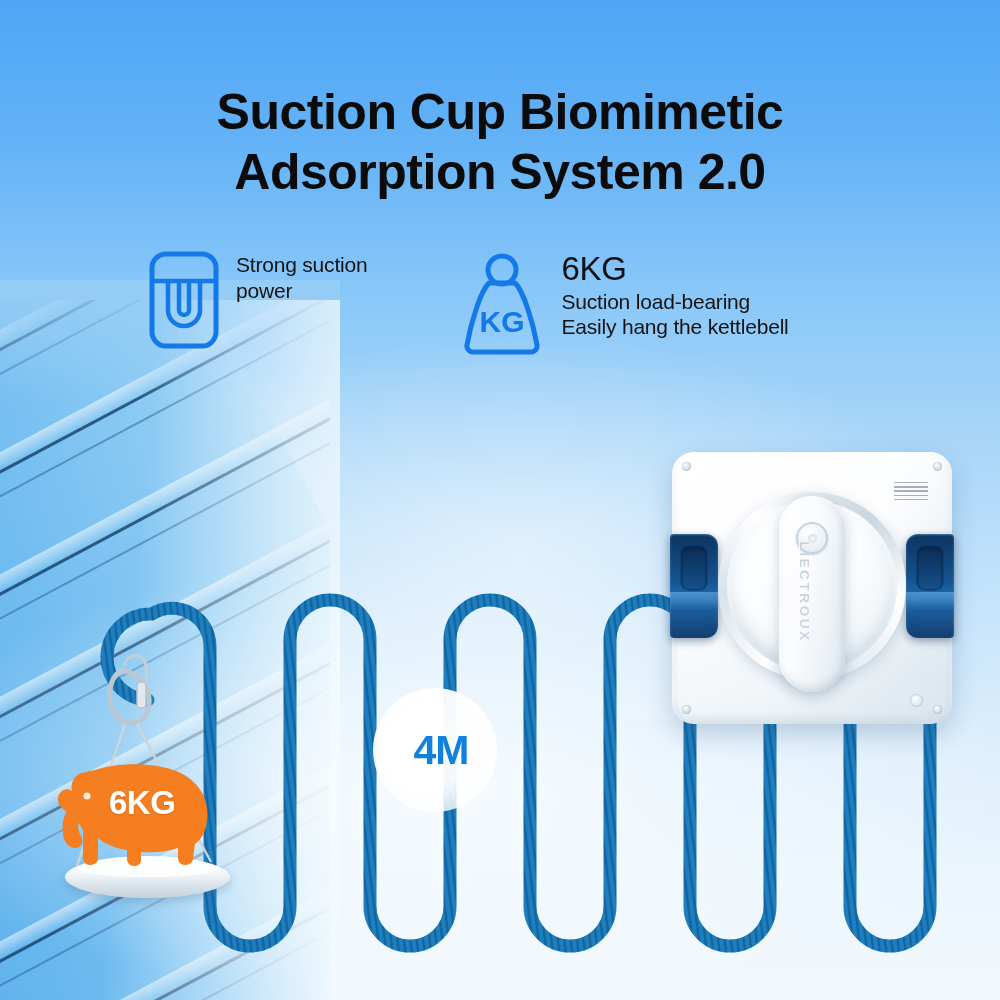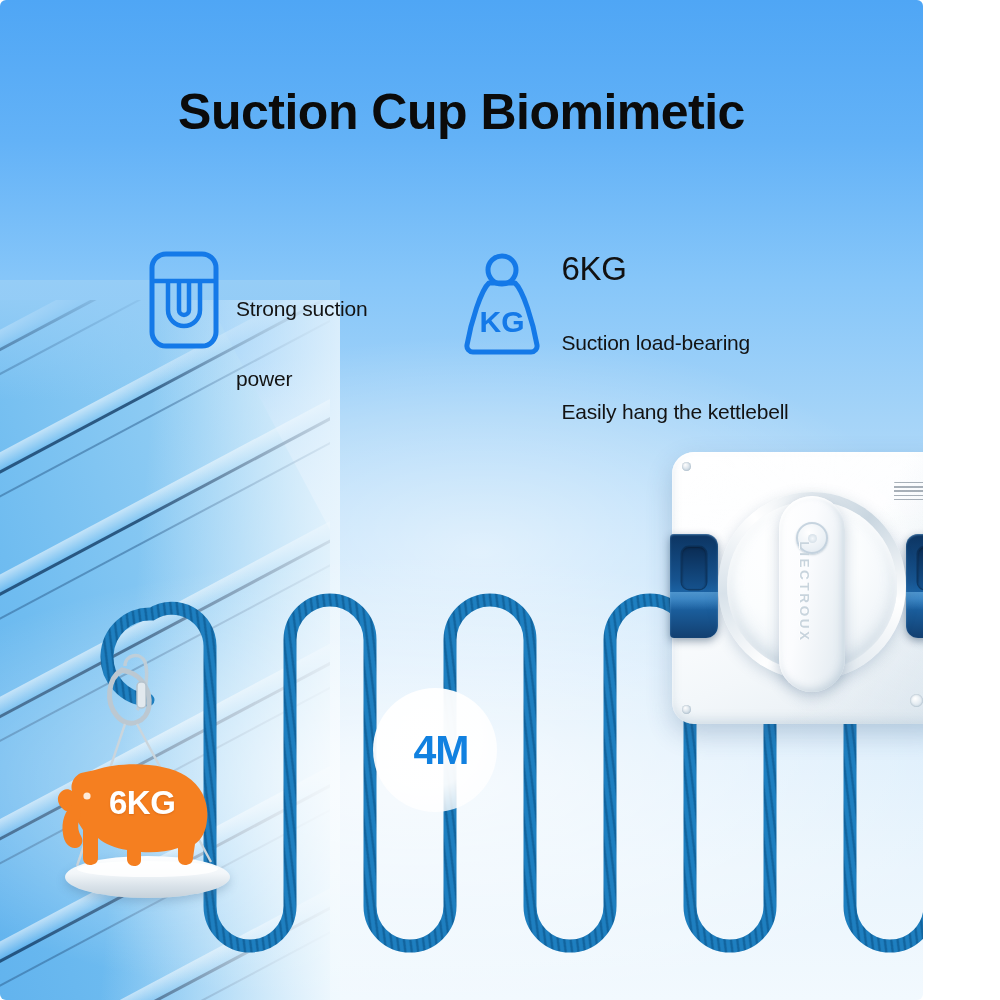--- a/index.html
+++ b/index.html
@@ -1,31 +1,30 @@
 <!DOCTYPE html>
 <html><head>
 <meta charset="utf-8">
 <style>
   html,body{margin:0;padding:0;background:#fff;}
   body{font-family:"Liberation Sans","DejaVu Sans",sans-serif;}
 
   #stage{
     position:relative;
-    width:923px;height:1000px;
+    width:1000px;height:1000px;
     overflow:hidden;
     background:linear-gradient(180deg,
       #4FA6F5 0%,
       #63B2F7 14%,
       #86C6F9 28%,
       #A5D4F8 42%,
       #C2E2FB 58%,
       #DCEEFC 74%,
       #EAF5FD 87%,
       #F2F9FE 100%);
-    border-radius:6px;
   }
 
   
   .haze{
     position:absolute;left:0;right:0;
     pointer-events:none;
   }
   .haze-a{top:300px;height:420px;
     background:radial-gradient(ellipse 620px 300px at 52% 60%,
       rgba(255,255,255,.55) 0%, rgba(255,255,255,0) 72%);}
@@ -87,21 +86,21 @@
     gap:92px;
   }
   .feature{display:flex;align-items:flex-start;gap:16px;}
   .feat-icon{flex:0 0 auto;}
   .feat-text{padding-top:2px;}
   .feat-head{
     font-size:33px;color:#111;line-height:1.02;
     font-weight:400;margin-bottom:3px;letter-spacing:-.3px;
   }
   .feat-line{
-    font-size:21px;color:#131313;line-height:1.22;letter-spacing:-.2px;margin-top:44px;
+    font-size:21px;color:#131313;line-height:1.22;letter-spacing:-.2px;
   }
 
   
   #robot{
     position:absolute;left:672px;top:452px;
     width:280px;height:272px;
   }
   #robot .body{
     position:absolute;inset:0;
     border-radius:22px;
@@ -285,20 +284,21 @@
       <div class="mull" style="top:722px"></div>
       <div class="mull thin" style="top:744px"></div>
     </div>
   </div>
   <div id="bldg-top-fade"></div>
   <div id="bldg-fade"></div>
   <div class="haze haze-b"></div>
 
   <h1 id="title">
     <span>Suction Cup Biomimetic</span>
+    <span class="l2">Adsorption System 2.0</span>
   </h1>
 
   <div id="features">
 
     <div class="feature">
       <div class="feat-icon">
         <svg width="72" height="100" viewBox="0 0 72 100" aria-hidden="true">
           <rect x="4" y="4" width="64" height="92" rx="14" ry="14" fill="none" stroke="#1479E8" stroke-width="5"></rect>
           <line x1="6" y1="31" x2="66" y2="31" stroke="#1479E8" stroke-width="4.5"></line>
           <path d="M20 31 L20 60 A16 16 0 0 0 52 60 L52 31" fill="none" stroke="#1479E8" stroke-width="4.5"></path>

